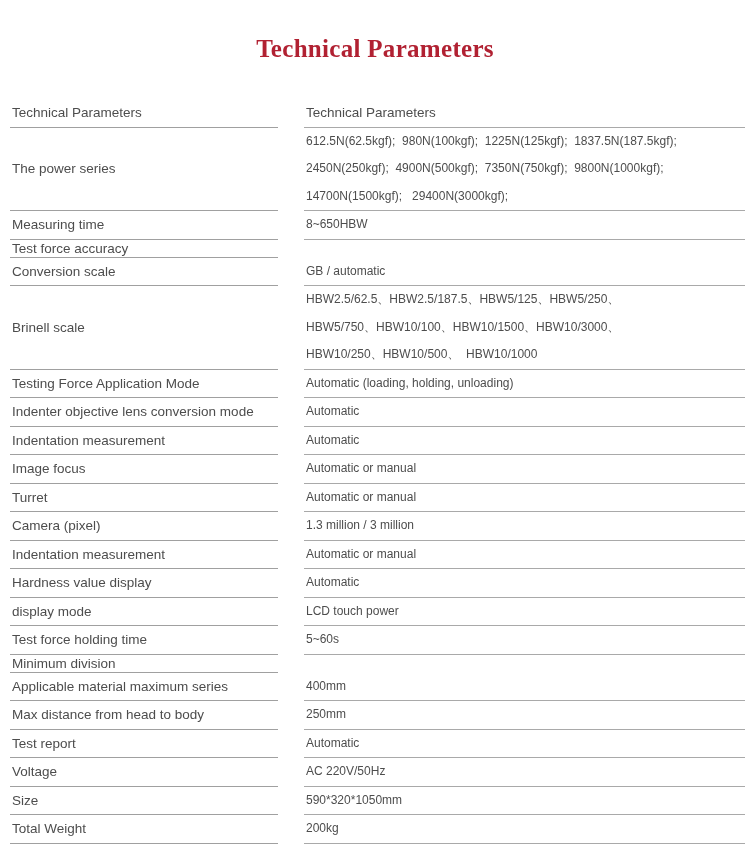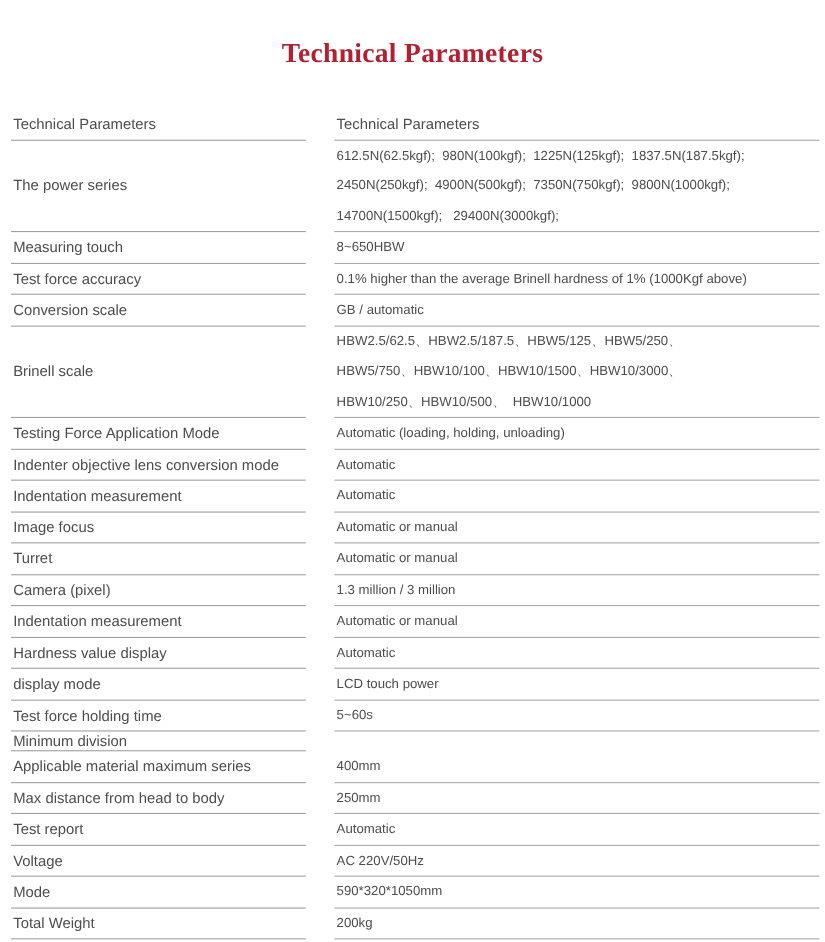--- a/index.html
+++ b/index.html
@@ -89,31 +89,30 @@
           <div class="cell cell-left">
             <span class="label-text">The power series</span>
           </div>
           <div class="col-gap"></div>
           <div class="cell cell-right">612.5N(62.5kgf);  980N(100kgf);  1225N(125kgf);  1837.5N(187.5kgf);
 2450N(250kgf);  4900N(500kgf);  7350N(750kgf);  9800N(1000kgf);
 14700N(1500kgf);   29400N(3000kgf);</div>
         </div>
         <div class="row">
           <div class="cell cell-left">
-            <span class="label-text">Measuring touch</span>
+            <span class="label-text">Measuring time</span>
           </div>
           <div class="col-gap"></div>
           <div class="cell cell-right">8~650HBW</div>
         </div>
         <div class="row">
           <div class="cell cell-left">
             <span class="label-text">Test force accuracy</span>
           </div>
           <div class="col-gap"></div>
-          <div class="cell cell-right">0.1% higher than the average Brinell hardness of 1% (1000Kgf above)</div>
         </div>
         <div class="row">
           <div class="cell cell-left">
             <span class="label-text">Conversion scale</span>
           </div>
           <div class="col-gap"></div>
           <div class="cell cell-right">GB / automatic</div>
         </div>
         <div class="row">
           <div class="cell cell-left">
@@ -223,21 +222,21 @@
         </div>
         <div class="row">
           <div class="cell cell-left">
             <span class="label-text">Voltage</span>
           </div>
           <div class="col-gap"></div>
           <div class="cell cell-right">AC 220V/50Hz</div>
         </div>
         <div class="row">
           <div class="cell cell-left">
-            <span class="label-text">Mode</span>
+            <span class="label-text">Size</span>
           </div>
           <div class="col-gap"></div>
           <div class="cell cell-right">590*320*1050mm</div>
         </div>
         <div class="row">
           <div class="cell cell-left">
             <span class="label-text">Total Weight</span>
           </div>
           <div class="col-gap"></div>
           <div class="cell cell-right">200kg</div>

